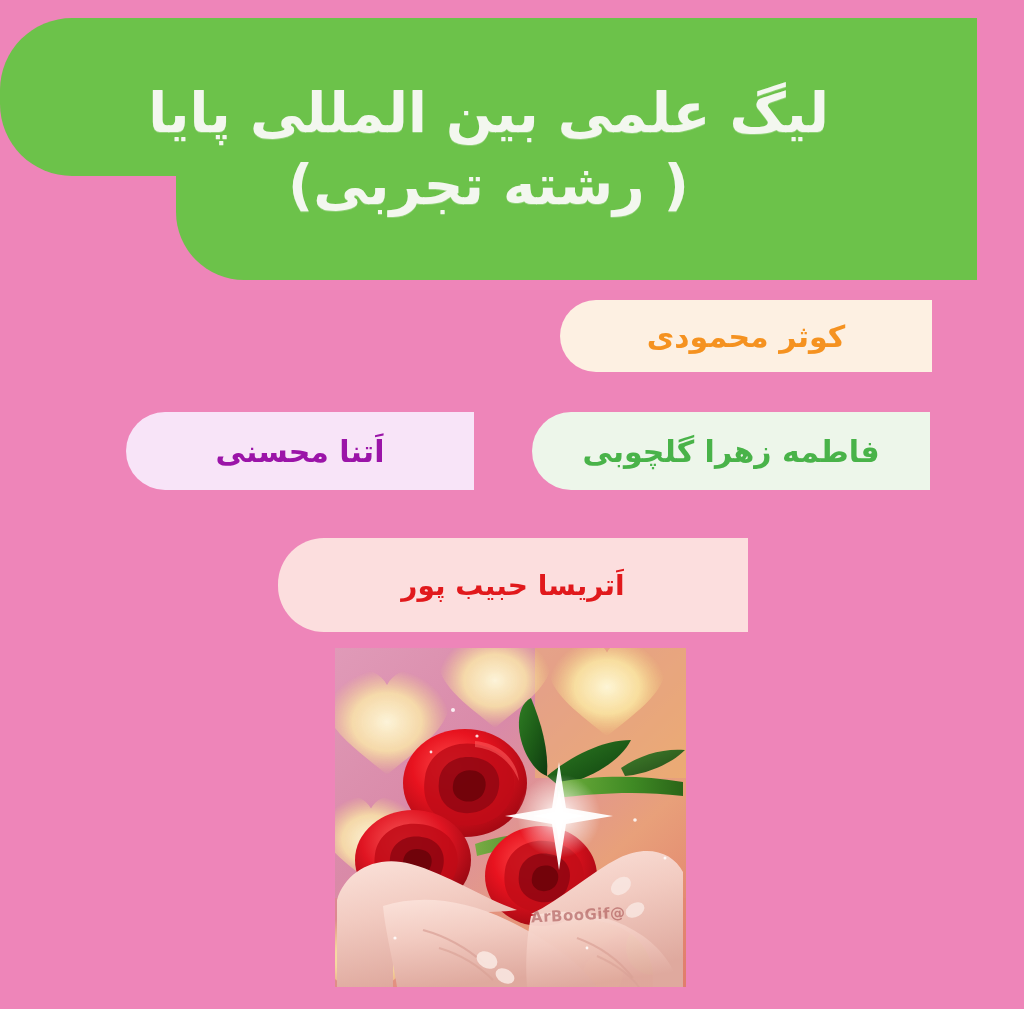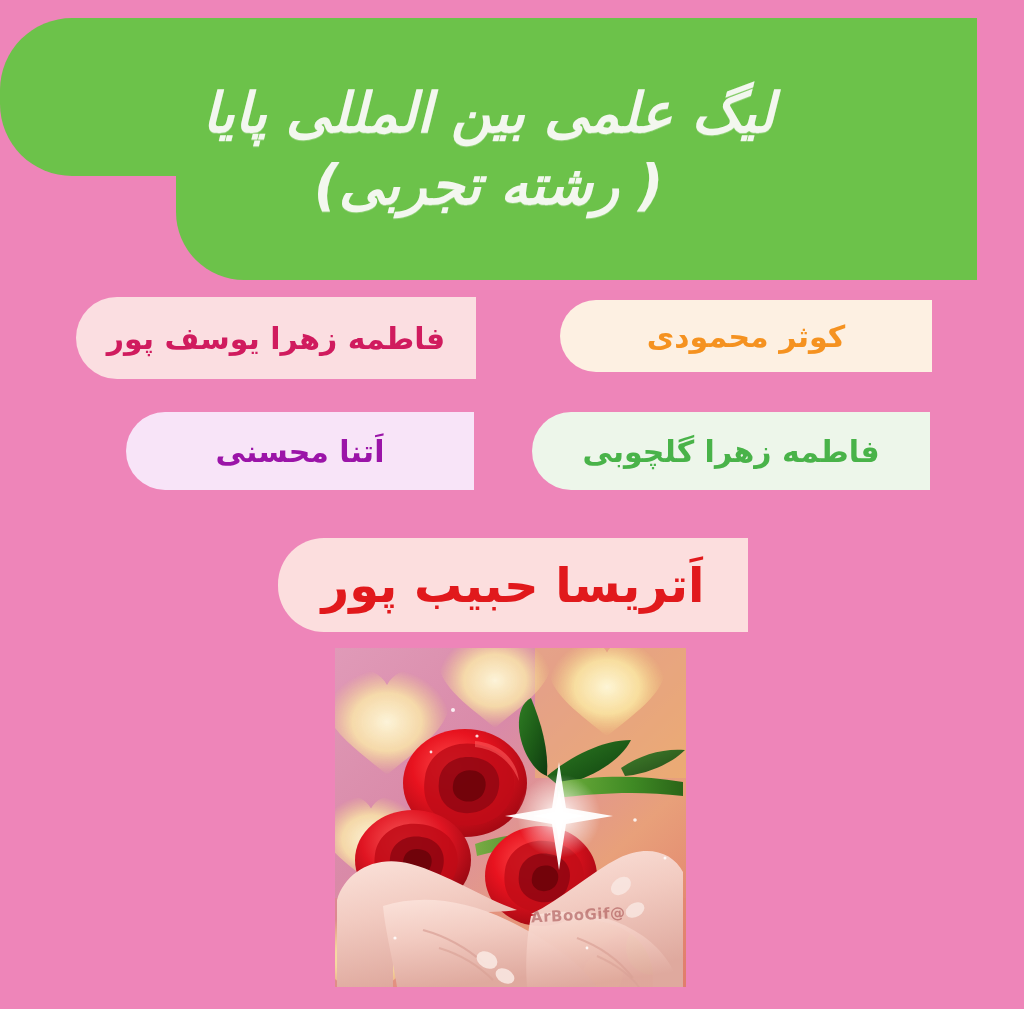--- a/index.html
+++ b/index.html
@@ -64,21 +64,21 @@
     justify-content: center;
     text-align: center;
     color: #f3f7ef;
     font-size: 55px;
     font-weight: bold;
     line-height: 1.28;
     letter-spacing: 0px;
     direction: rtl;
     text-shadow: 0 1px 0 rgba(255,255,255,0.25);
   }
-  .banner-line { display: block; white-space: nowrap; font-style: italic; }
+  .banner-line { display: block; white-space: nowrap; }
   .banner-line-2 { margin-top: 2px; }
 
   
   .card {
     position: absolute;
     display: flex;
     align-items: center;
     justify-content: center;
     direction: rtl;
     font-weight: bold;
@@ -101,21 +101,21 @@
   .card-3 {
     left: 126px; top: 412px;  width: 348px; height: 78px;
     background: #f8e4f8;  color: #9b14a8;  font-size: 30px;
   }
   .card-4 {
     left: 532px; top: 412px;  width: 398px; height: 78px;
     background: #edf6ea;  color: #49b349;  font-size: 30px;
   }
   .card-5 {
     left: 278px; top: 538px;  width: 470px; height: 94px;
-    background: #fcdede;  color: #e1191c;  font-size: 48px;
+    background: #fcdede;  color: #e1191c;  font-size: 28px;
   }
 
   
   .photo {
     position: absolute;
     left: 335px;
     top: 648px;
     width: 351px;
     height: 339px;
     overflow: hidden;
@@ -142,23 +142,20 @@
 
   <div class="banner">
     <div class="banner-top"></div>
     <div class="banner-bottom"></div>
     <div class="banner-text">
       <span class="banner-line banner-line-1">لیگ علمی بین المللی پایا</span>
       <span class="banner-line banner-line-2">( رشته تجربی)</span>
     </div>
   </div>
 
-  <div class="card card-1">
-    <span>فاطمه زهرا یوسف پور</span>
-  </div>
 
   <div class="card card-2">
     <span>کوثر محمودی</span>
   </div>
 
   <div class="card card-4">
     <span>فاطمه زهرا گلچوبی</span>
   </div>
 
   <div class="card card-3">

